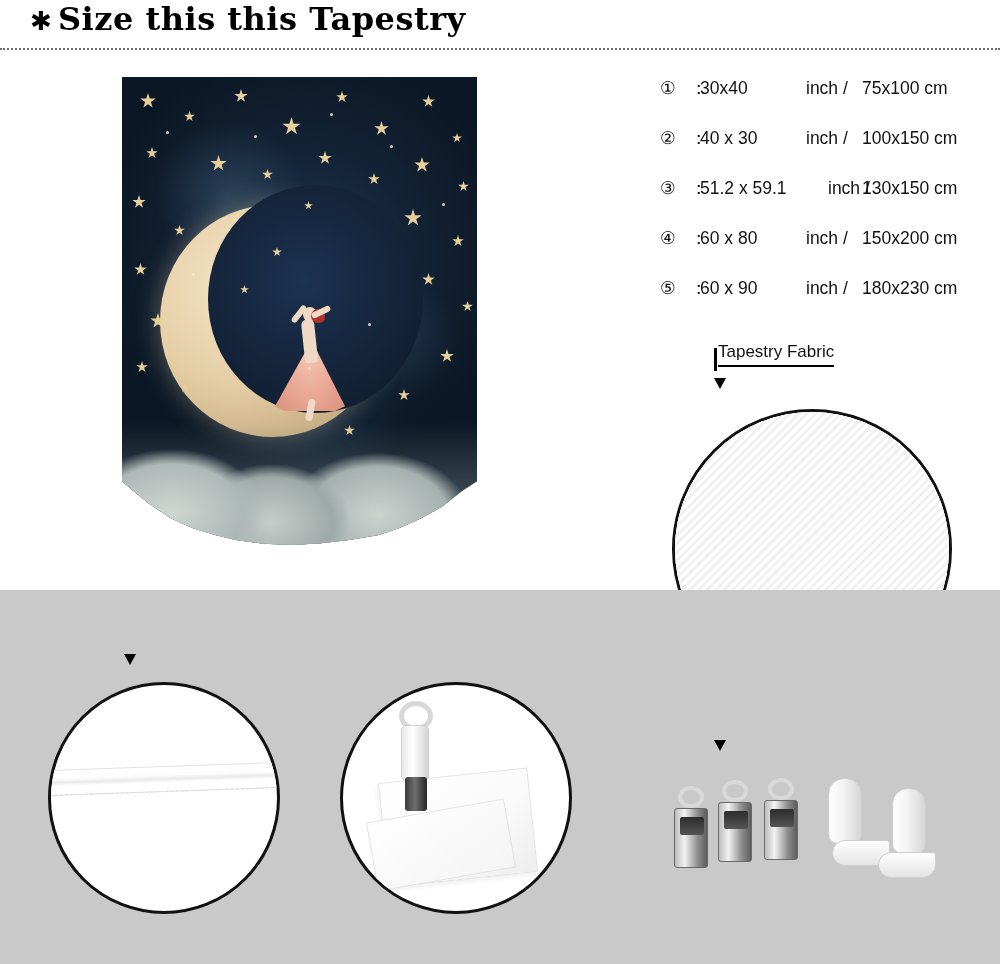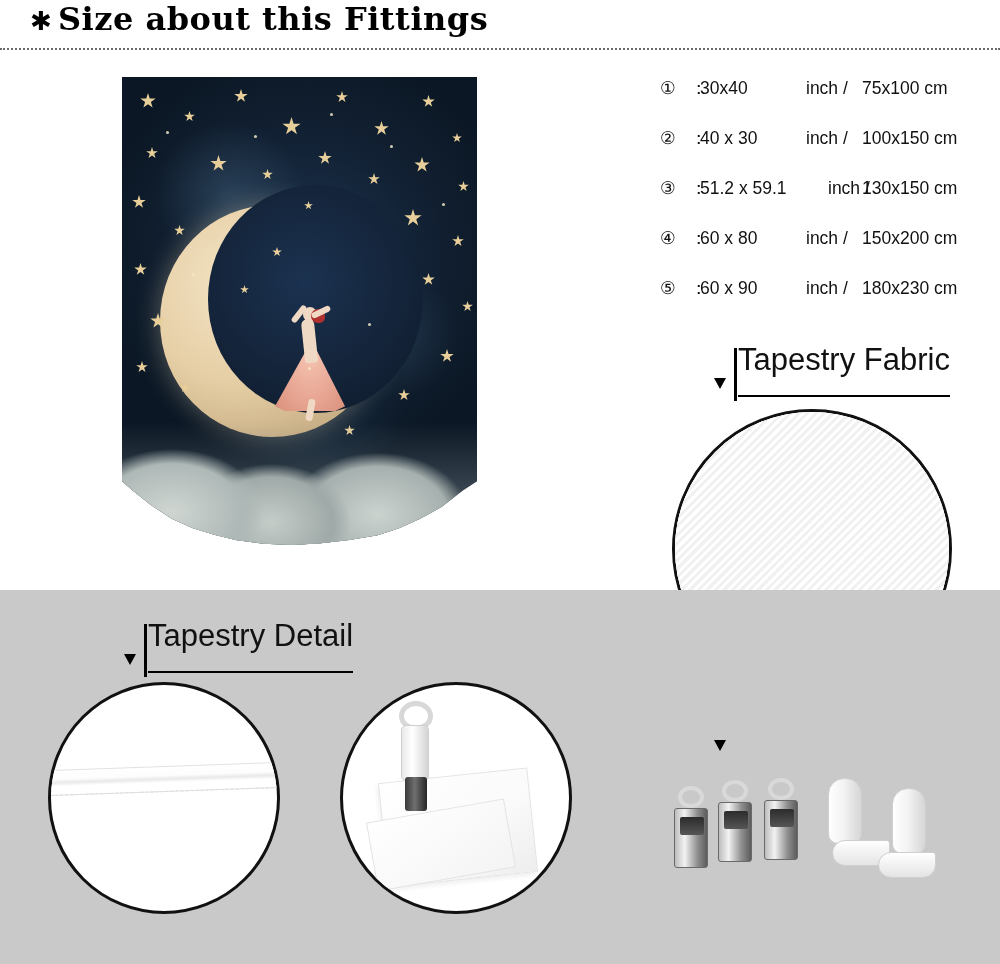--- a/index.html
+++ b/index.html
@@ -197,26 +197,25 @@
   .size-in { width: 106px; flex: none; }
   .size-unit { width: 56px; flex: none; }
   .size-cm { flex: 1; }
   .size-row.wide .size-in { width: 128px; }
   .size-row.wide .size-unit { width: 34px; }
 
   
   .sec-head {
     position: absolute;
     font-family: "Liberation Sans", sans-serif;
-    font-size: 31px;
+    font-size: 17px;
     color: #111;
     white-space: nowrap;
-    padding-bottom: 17px;
+    padding-bottom: 3px;
     border-bottom: 2.5px solid #000;
-    margin-left: 20px;
   }
   .sec-head::before {
     content: "";
     position: absolute;
     left: -4px; top: 6px;
     width: 2.5px; height: 100%;
     background: #000;
   }
   .sec-arrow {
     position: absolute;
@@ -345,21 +344,21 @@
     border-radius: 16px 4px 16px 16px;
   }
 </style>
 </head>
 <body>
 
 <div class="page">
 
   <div class="header">
     <div class="header-star">✱</div>
-    <div class="header-title">Size about this Fittings</div>
+    <div class="header-title">Size this this Tapestry</div>
     <div class="header-rule"></div>
   </div>
 
   <div class="upper">
 
     <div class="tapestry">
       <div class="tap-canvas">
         <div class="tap-nebula"></div>
 
         <div class="moon"></div>
@@ -461,21 +460,20 @@
     <div class="sec-head" style="left:718px; top:290px;">Tapestry Fabric</div>
     <div class="sec-arrow" style="left:714px; top:326px;"></div>
 
     <div class="circle" style="left:672px; top:357px; width:280px; height:280px;">
       <div class="fabric-weave"></div>
     </div>
   </div>
 
   <div class="lower">
 
-    <div class="sec-head" style="left:128px; top:28px;">Tapestry Detail</div>
     <div class="sec-arrow" style="left:124px; top:64px;"></div>
 
     <div class="circle" style="left:48px; top:92px; width:232px; height:232px;">
       <div class="hem-shape"></div>
       <div class="hem-stitch"></div>
     </div>
 
     <div class="circle" style="left:340px; top:92px; width:232px; height:232px;">
       <div class="clip-fabric"></div>
       <div class="clip-fabric2"></div>

